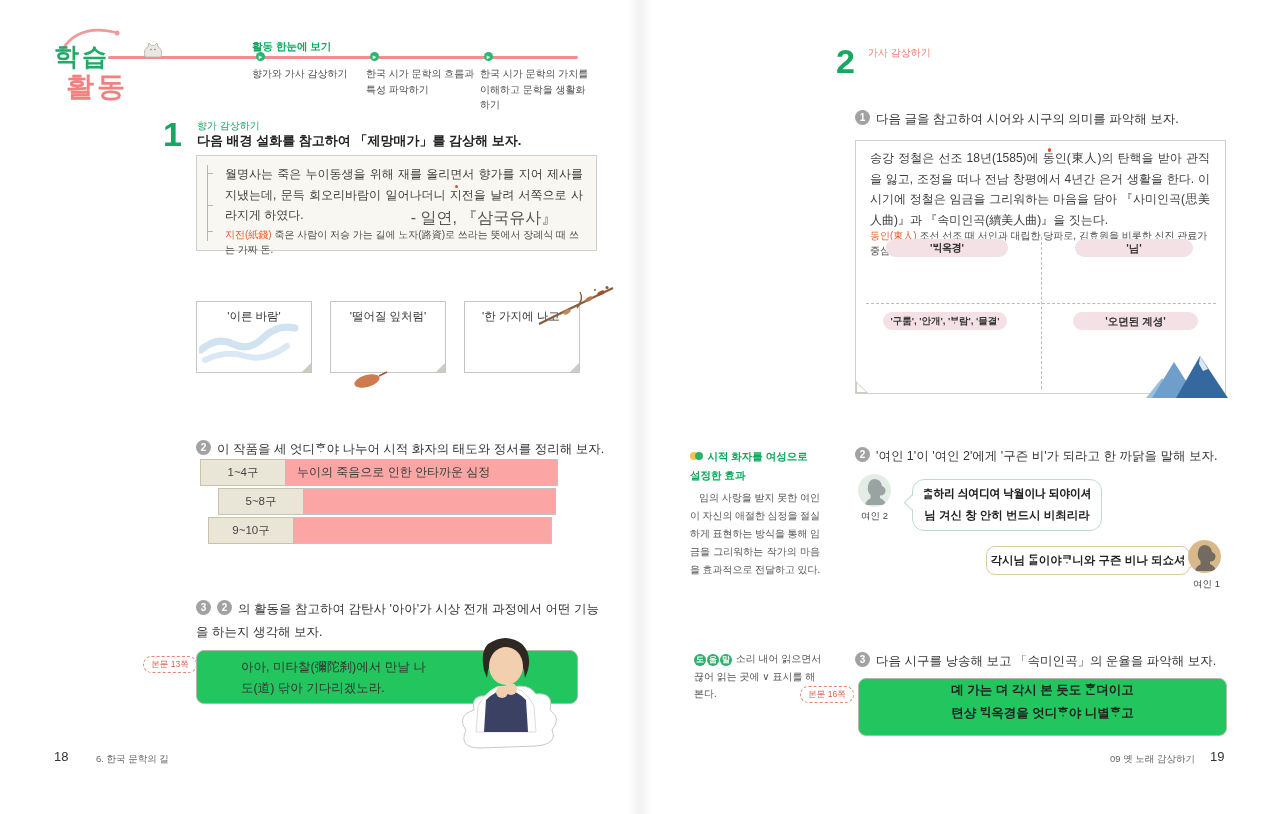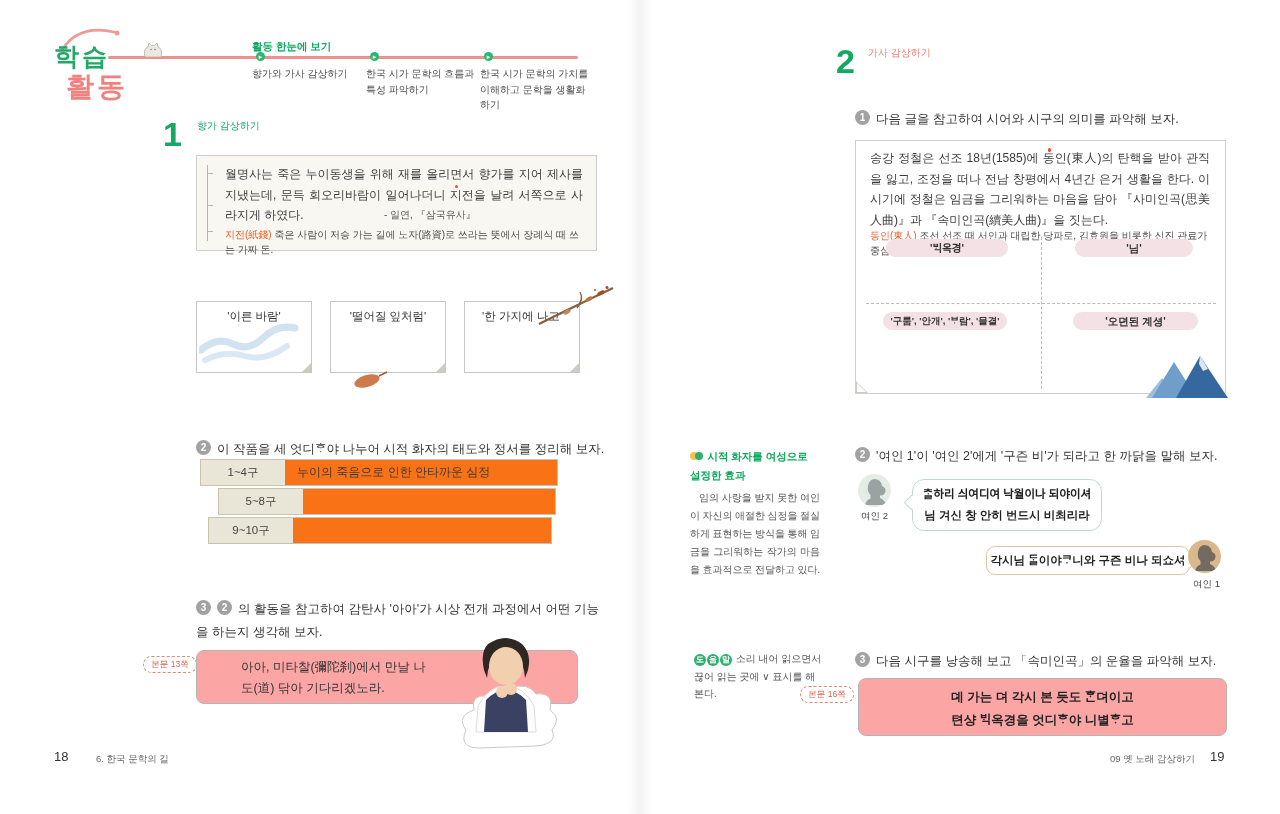--- a/index.html
+++ b/index.html
@@ -29,40 +29,40 @@
   .qrow{font-size:12.5px;color:#333;}
   .badge{display:inline-block;width:15px;height:15px;border-radius:50%;background:#a2a2a2;color:#fff;
          font-size:10px;font-weight:bold;text-align:center;line-height:15px;vertical-align:2px;margin-right:6px;}
 
   
   .srcbox{background:#f8f7f2;border:1px solid #cfcfcf;}
   .infobox{background:#ffffff;border:1px solid #cfcfcf;}
   .para{font-size:12px;line-height:1.72;text-align:justify;color:#3c3c3c;}
   .fnmark{position:relative;}
   .fnmark::before{content:"";position:absolute;top:-3px;left:5px;width:3.5px;height:3.5px;border-radius:50%;background:#e84b2e;}
-  .source{font-size:10px;color:#555;text-align:left;}
+  .source{font-size:16px;color:#555;text-align:center;}
   .fnline{font-size:10px;color:#4c4c4c;line-height:1.5;}
   .fnterm{color:#e8612c;}
   .ruler{position:absolute;left:10px;top:9px;bottom:9px;width:1px;background:#b6b6b6;}
   .ruler i{position:absolute;left:0;width:6px;height:1px;background:#b6b6b6;}
 
   
   .card{position:absolute;width:114px;height:70px;background:#fff;border:1px solid #c6c6c6;}
   .card::after{content:"";position:absolute;right:0;bottom:0;width:0;height:0;border-style:solid;
                border-width:0 0 9px 9px;border-color:transparent transparent #cfcbc1 transparent;}
   .cardlabel{margin-top:7px;text-align:center;font-size:11.5px;color:#333;}
 
   
   .trow-label{position:absolute;height:25px;background:#eae6d7;border:1px solid #c9c3ae;
               text-align:center;font-size:11.5px;line-height:25px;color:#444;}
-  .trow-value{position:absolute;height:25px;background:#f97316;border:1px solid #c2c2c2;border-left:none;
+  .trow-value{position:absolute;height:25px;background:#fca5a5;border:1px solid #c2c2c2;border-left:none;
               font-size:12px;line-height:25px;padding-left:12px;color:#3a3a3a;}
 
   
-  .quotebox{background:#fca5a5;border:1px solid #b5b5b5;border-radius:8px;}
+  .quotebox{background:#22c55e;border:1px solid #b5b5b5;border-radius:8px;}
   .qline1,.qline2{font-size:12.5px;line-height:1.75;color:#333;}
   .refbubble{border:1px dashed #e08870;border-radius:9px;font-size:8.5px;color:#d9604f;
              text-align:center;background:#fff;}
 
   
   .pill{position:absolute;height:18px;border-radius:10px;background:#f3e1e6;text-align:center;
         font-size:10.5px;line-height:18px;color:#333;font-weight:bold;}
   .dash-v{border-left:1px dashed #bbb;}
   .dash-h{border-top:1px dashed #bbb;}
 
@@ -120,20 +120,21 @@
   <div class="abs tl-title" style="left:252px;top:40px;">활동 한눈에 보기</div>
   <div class="abs tl-dot" style="left:256px;top:52px;">▸</div>
   <div class="abs tl-dot" style="left:370px;top:52px;">▸</div>
   <div class="abs tl-dot" style="left:484px;top:52px;">▸</div>
   <div class="abs tl-label" style="left:252px;top:66px;">향가와 가사 감상하기</div>
   <div class="abs tl-label" style="left:366px;top:66px;">한국 시가 문학의 흐름과 특성 파악하기</div>
   <div class="abs tl-label" style="left:480px;top:66px;">한국 시가 문학의 가치를 이해하고 문학을 생활화하기</div>
 
   <div class="abs secnum" style="left:163px;top:117px;">1</div>
   <div class="abs sectag-green" style="left:197px;top:119px;">향가 감상하기</div>
+  <div class="abs sectitle" style="left:197px;top:132px;">다음 배경 설화를 참고하여 「제망매가」를 감상해 보자.</div>
 
   <div class="abs srcbox" style="left:196px;top:155px;width:399px;height:94px;">
     <div class="ruler">
         <i style="top:8px;"></i>
         <i style="top:40px;"></i>
         <i style="top:66px;"></i>
       </div>
     <div class="abs para" style="left:28px;top:8px;width:358px;"><span>월명사는 죽은 누이동생을 위해 재를 올리면서 향가를 지어 제사를 지냈는데, 문득 회오리바람이 일어나더니 </span><span class="fnmark">지전</span><span>을 날려 서쪽으로 사라지게 하였다.</span></div>
     <div class="abs source" style="right:12px;top:52px;width:200px;">- 일연, 『삼국유사』</div>
     <div class="abs fnline" style="left:28px;top:71px;width:360px;"><span class="fnterm">지전(紙錢)</span> <span>죽은 사람이 저승 가는 길에 노자(路資)로 쓰라는 뜻에서 장례식 때 쓰는 가짜 돈.</span></div>
@@ -269,19 +270,19 @@
   <div class="abs helpbody" style="left:694px;top:650px;width:132px;">
     <span class="hbadge">도</span><span class="hbadge">움</span><span class="hbadge">말</span>
     <span>소리 내어 읽으면서 끊어 읽는 곳에 ∨ 표시를 해 본다.</span>
   </div>
 
   <div class="abs qrow" style="left:855px;top:652px;"><span class="badge">3</span><span>다음 시구를 낭송해 보고 「속미인곡」의 운율을 파악해 보자.</span></div>
 
   <div class="abs refbubble" style="left:800px;top:686px;width:52px;height:15px;line-height:15px;">본문 16쪽</div>
 
   <div class="abs quotebox" style="left:858px;top:678px;width:367px;height:56px;">
-    <div class="bubbletext" style="margin-top:7px;font-size:12.5px;">뎨 가는 뎌 각시 본 듯도 ᄒᆞᆫ뎌이고</div>
+    <div class="bubbletext" style="font-size:12.5px;">뎨 가는 뎌 각시 본 듯도 ᄒᆞᆫ뎌이고</div>
     <div class="bubbletext" style="font-size:12.5px;">텬샹 ᄇᆡᆨ옥경을 엇디ᄒᆞ야 니별ᄒᆞ고</div>
   </div>
 
   <div class="abs foottext" style="left:1110px;top:753px;">09 옛 노래 감상하기</div>
   <div class="abs pagenum" style="left:1210px;top:749px;">19</div>
 </div>
 
 </body></html>

